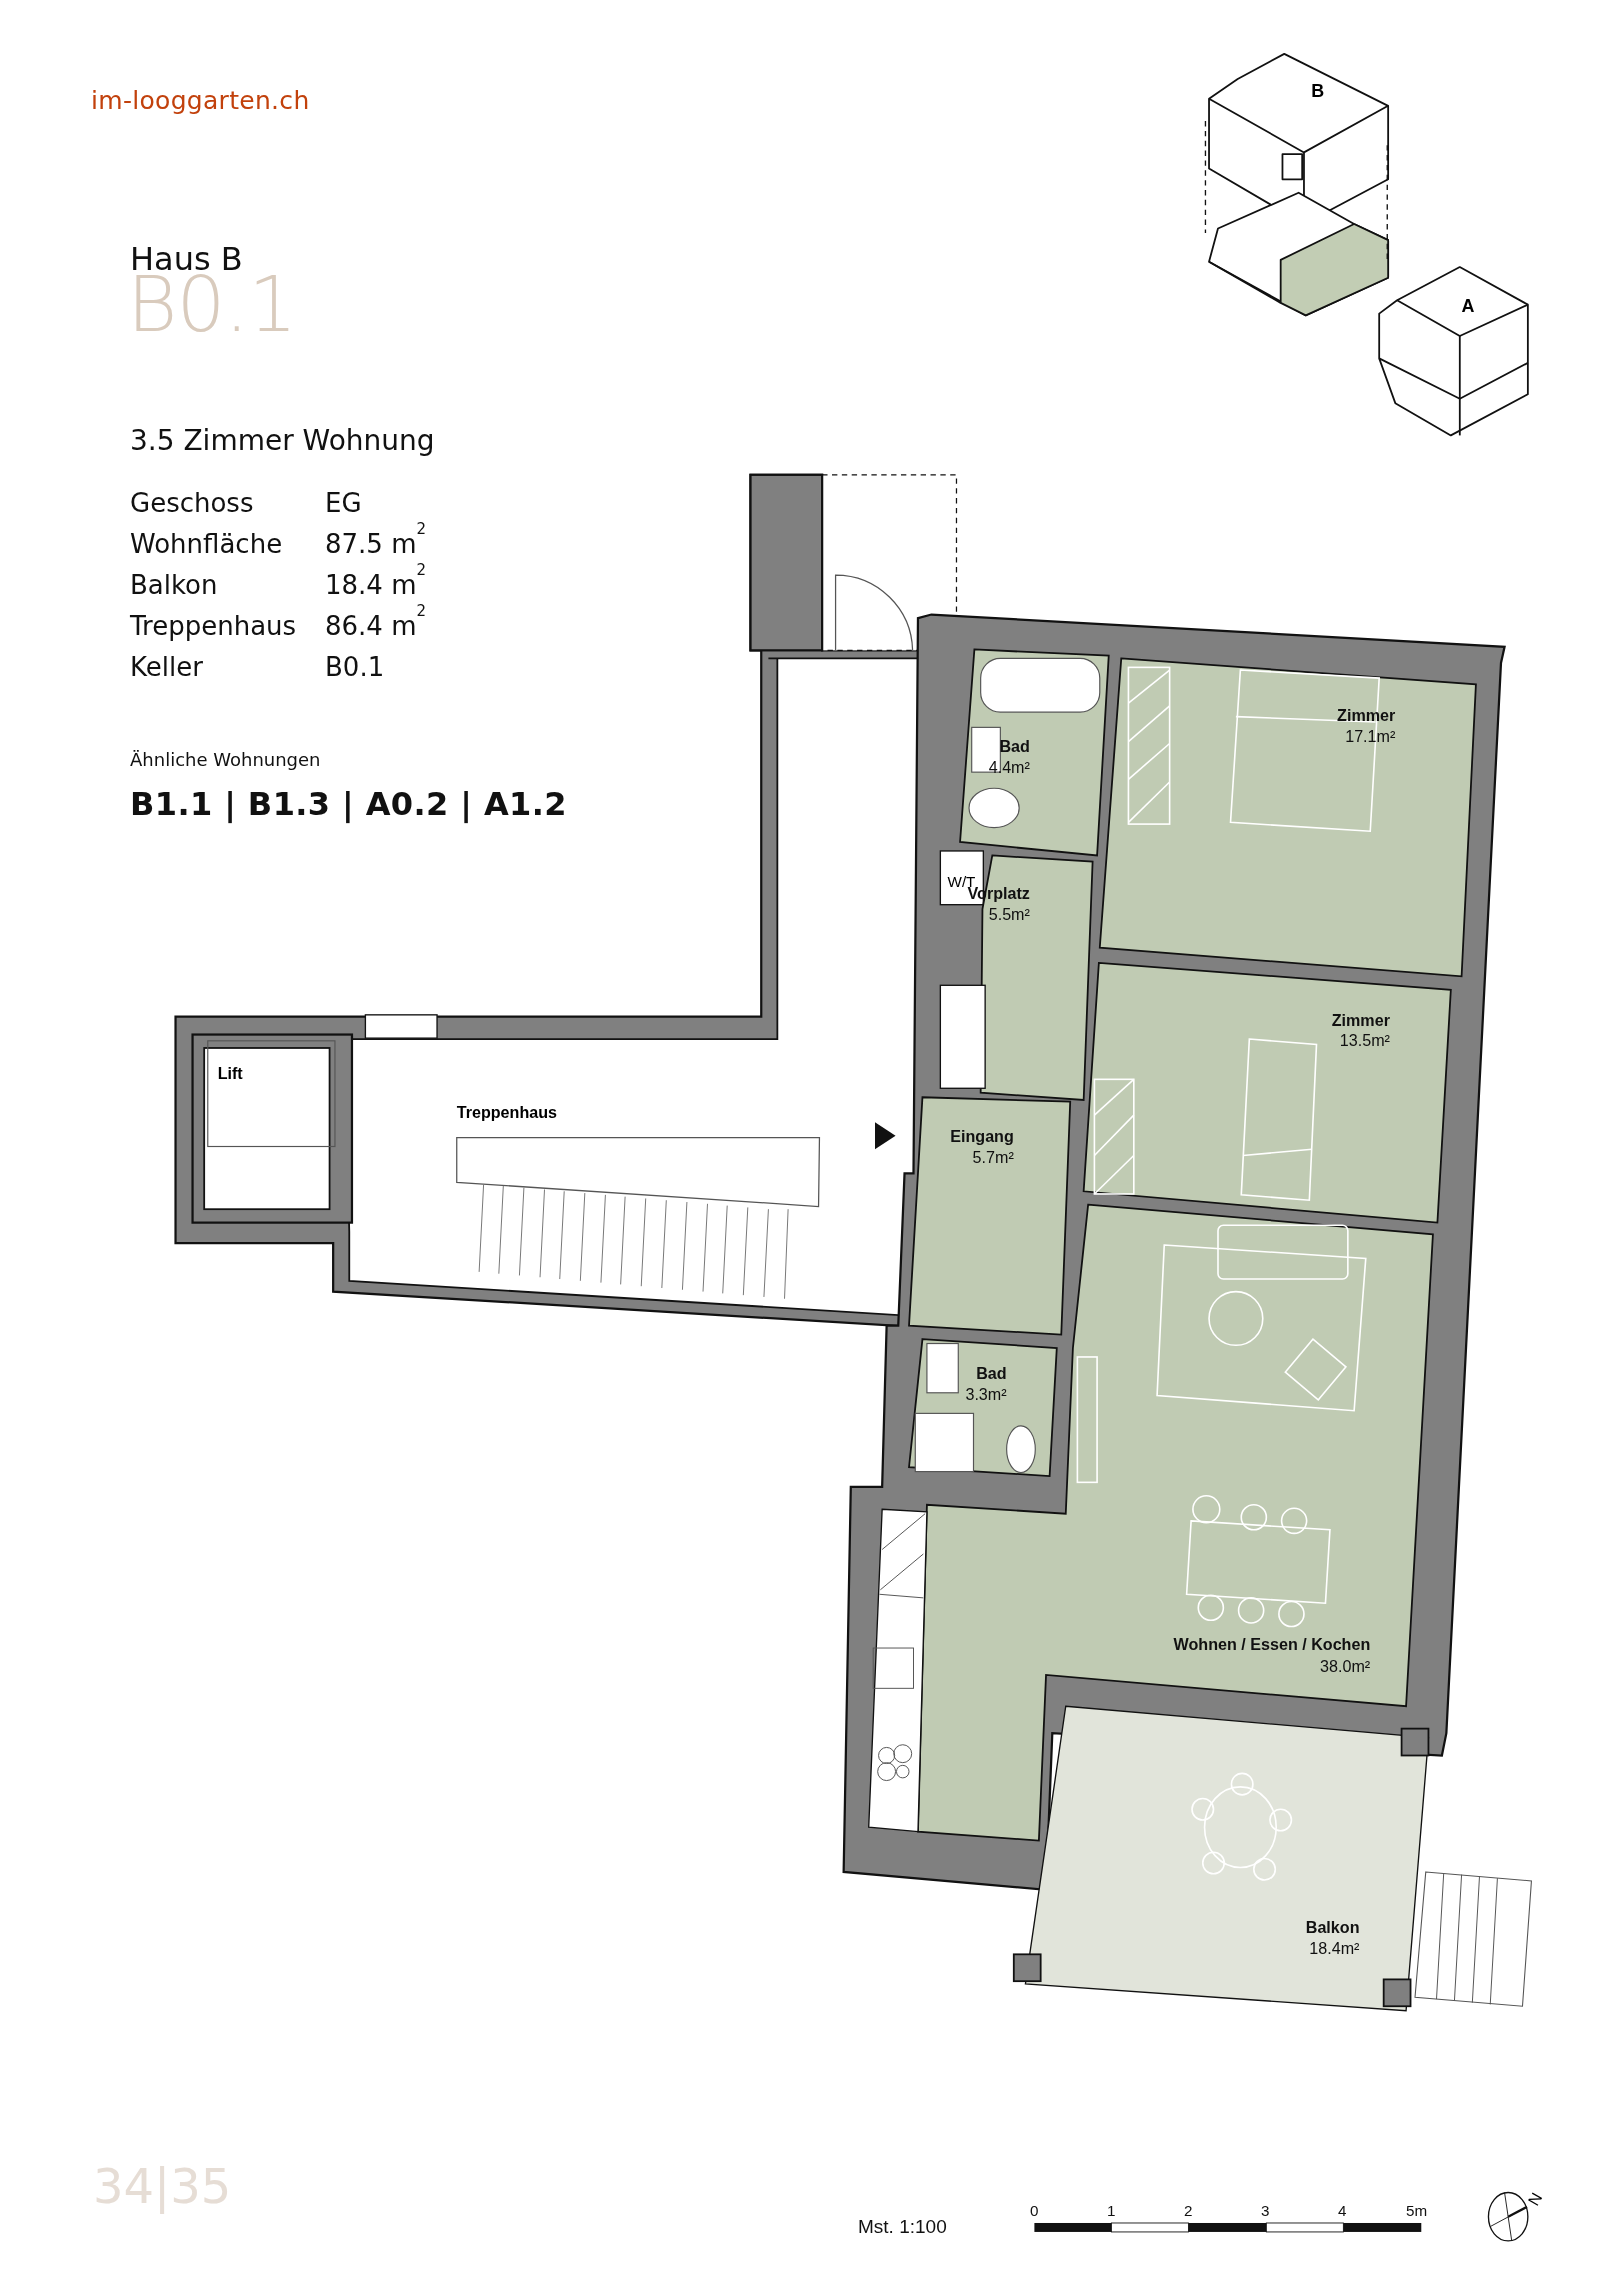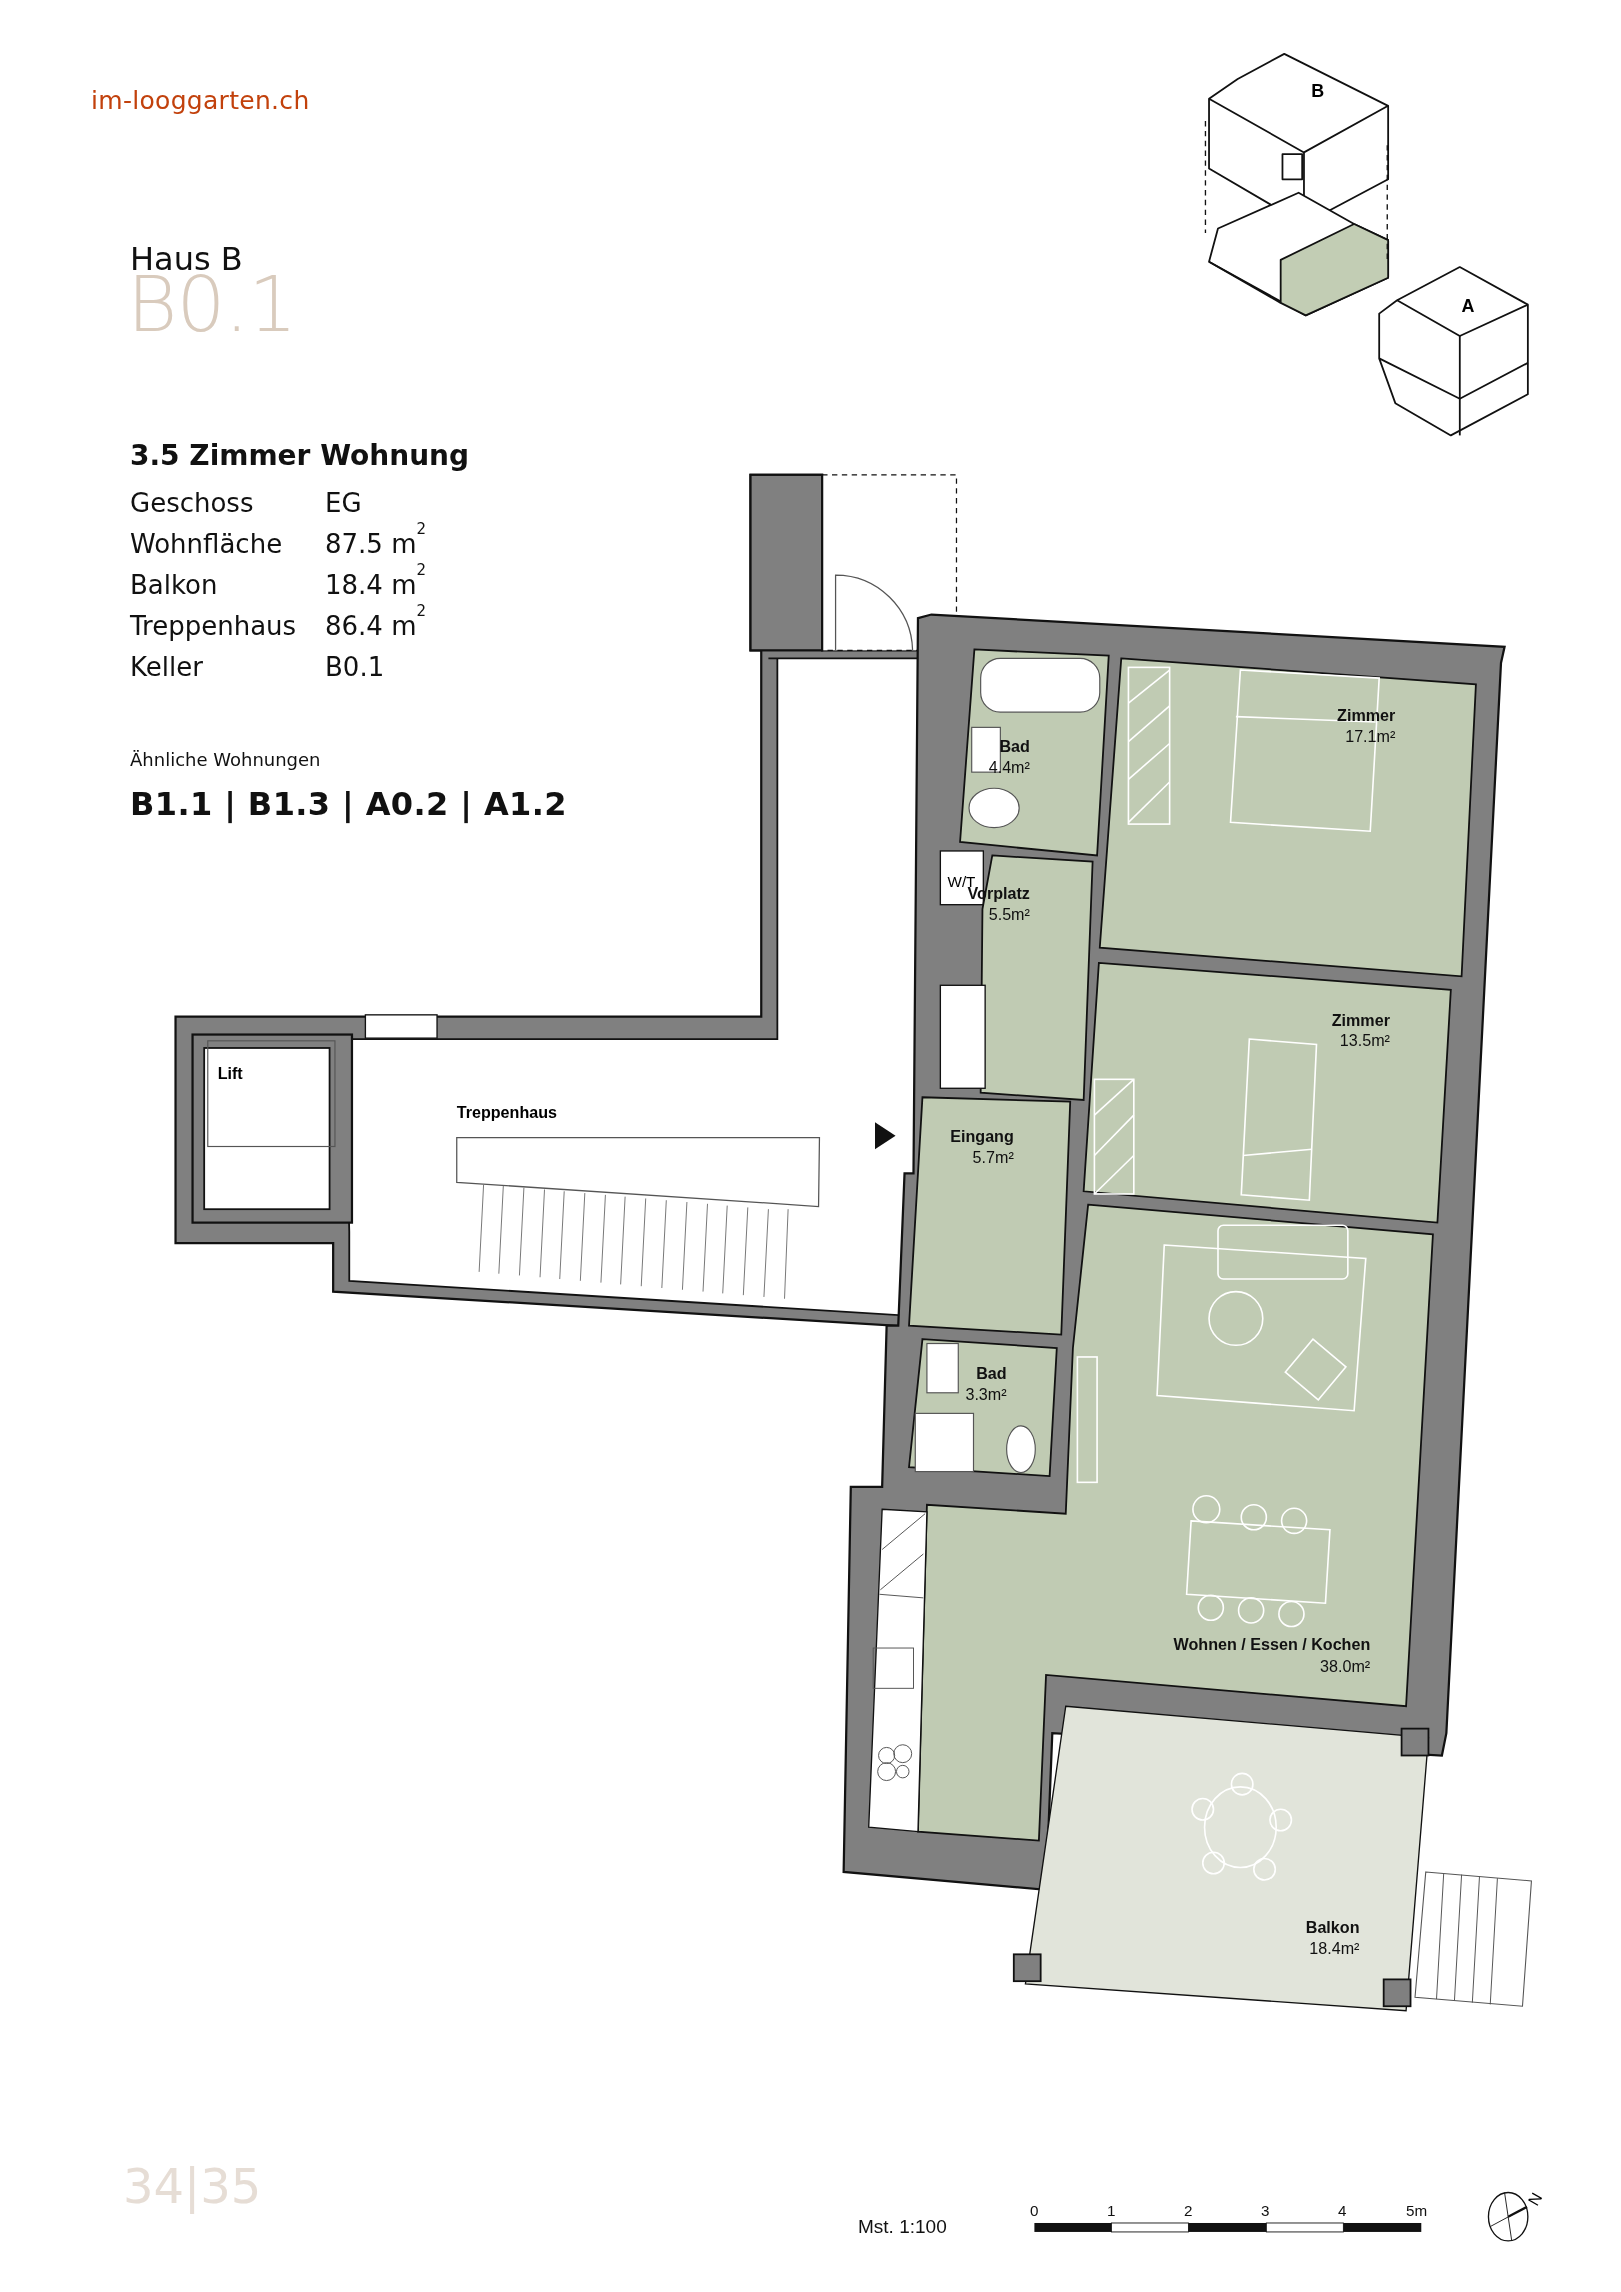--- a/index.html
+++ b/index.html
@@ -1,27 +1,27 @@
 <!DOCTYPE html>
 <html style="font-size:14.3px"><head>
 <meta charset="utf-8">
 <style>
   html,body{margin:0;padding:0;background:#ffffff;}
   body{width:1621px;height:2293px;position:relative;overflow:hidden;font-family:"DejaVu Sans","Liberation Sans",sans-serif;color:#111;}
   .site{position:absolute;left:91px;top:86px;font-size:25px;color:#c2410c;letter-spacing:0.3px;}
   .house{position:absolute;left:130px;top:208px;font-size:32px;color:#111;margin-top:32px;}
   .unit{position:absolute;left:127px;top:260px;font-size:77px;color:#d9cbbd;font-weight:300;letter-spacing:-0.9px;}
-  .apt-type{position:absolute;left:130px;top:439px;font-size:28px;font-weight:bold;}
+  .apt-type{position:absolute;left:130px;top:424px;font-size:28px;font-weight:normal;}
   .facts{position:absolute;left:130px;top:488px;font-size:26px;}
   .facts .row{height:41px;display:flex;}
   .facts .k{width:195px;}
   .facts sup{font-size:15px;vertical-align:super;line-height:0;}
   .similar-label{position:absolute;left:130px;top:749px;font-size:18px;}
   .similar-list{position:absolute;left:130px;top:785px;font-size:32px;font-weight:bold;letter-spacing:0.4px;text-align:right;}
-  .page-num{position:absolute;left:93px;top:2158px;font-size:48px;color:#e6ddd5;font-family:"DejaVu Sans","Liberation Sans",sans-serif;margin-left:30px;}
+  .page-num{position:absolute;left:93px;top:2158px;font-size:48px;color:#e6ddd5;font-family:"DejaVu Sans","Liberation Sans",sans-serif;}
   .scale-label{position:absolute;left:858px;top:2216px;font-size:19px;font-family:"Liberation Sans",sans-serif;}
   .plan{position:absolute;left:0;top:0;}
   .lbl{font-family:"Liberation Sans",sans-serif;}
 </style>
 </head>
 <body>
 
 <div class="site">im-looggarten.ch</div>
 <div class="house">Haus B</div>
 <div class="unit">B0.1</div>

